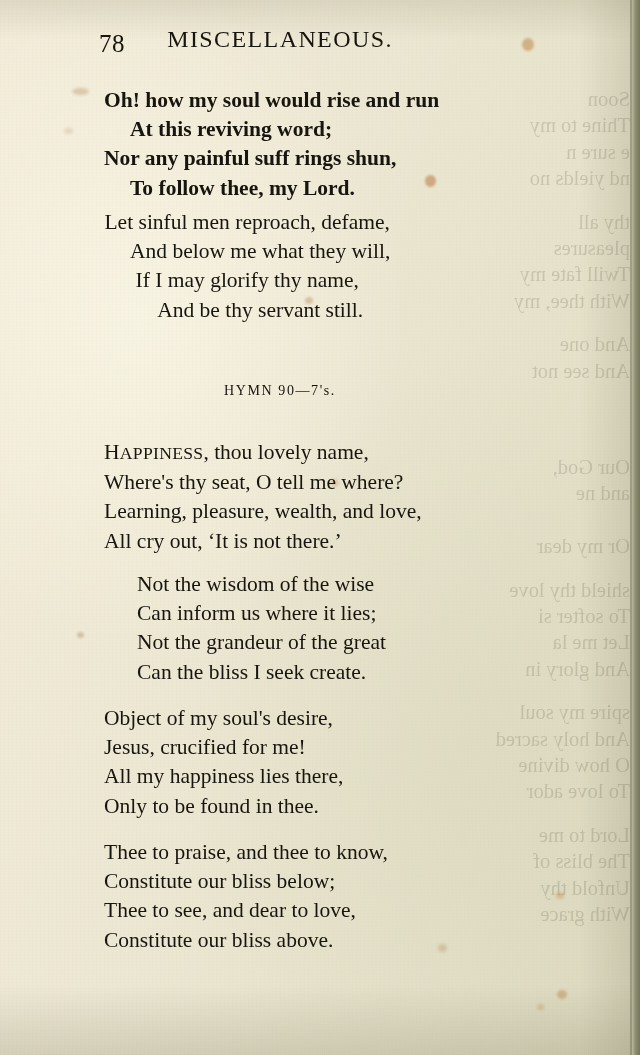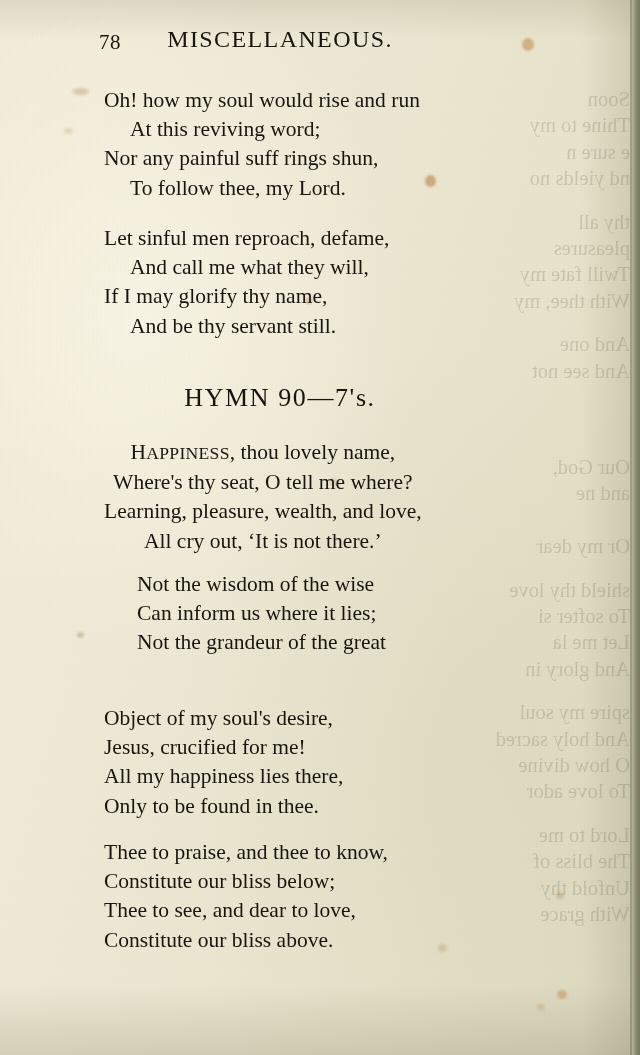--- a/index.html
+++ b/index.html
@@ -107,21 +107,21 @@
     position: absolute;
     top: 26px;
     left: 0;
     width: 560px;
     height: 30px;
   }
   .folio {
     position: absolute;
     left: 99px;
     top: 4px;
-    font-size: 21px;
+    font-size: 25px;
     letter-spacing: 0.5px;
   }
   .head-title {
     position: absolute;
     left: 0;
     top: 0;
     width: 560px;
     text-align: center;
     font-size: 24px;
     letter-spacing: 1.4px;
@@ -135,21 +135,21 @@
     white-space: nowrap;
   }
   .stanza .ln { display: block; }
   .stanza .ln.ind { padding-left: 26px; }
 
   .hymn-title {
     position: absolute;
     left: 0;
     width: 560px;
     text-align: center;
-    font-size: 26px;
+    font-size: 14px;
     letter-spacing: 1.6px;
   }
 
   .smallcaps {
     font-size: 17.6px;
     letter-spacing: 0.3px;
   }
   .smallcaps .initial { font-size: 21.5px; }
 </style>
 </head>
@@ -221,47 +221,48 @@
   <div class="gutter"></div>
   <div class="gutter-line"></div>
 
   <div id="content">
 
     <div class="running-head">
       <span class="folio">78</span>
       <span class="head-title">MISCELLANEOUS.</span>
     </div>
 
-    <div class="stanza" style="top:86px;">
+    <div class="stanza" style="top:86px;font-weight:bold;">
       <span class="ln">Oh! how my soul would rise and run</span>
       <span class="ln ind">At this reviving word;</span>
       <span class="ln">Nor any painful suff rings shun,</span>
       <span class="ln ind">To follow thee, my Lord.</span>
     </div>
 
-    <div class="stanza" style="top:224px;">
+    <div class="stanza" style="top:208px;text-align:center;">
       <span class="ln">Let sinful men reproach, defame,</span>
-      <span class="ln ind">And call me what they will,</span>
+      <span class="ln ind">And below me what they will,</span>
       <span class="ln">If I may glorify thy name,</span>
       <span class="ln ind">And be thy servant still.</span>
     </div>
 
     <div class="hymn-title" style="top:383px;">HYMN 90—7's.</div>
 
-    <div class="stanza" style="top:438px;text-align:center;">
+    <div class="stanza" style="top:438px;">
       <span class="ln"><span class="smallcaps"><span class="initial">H</span><span>APPINESS</span></span><span>, thou lovely name,</span></span>
       <span class="ln">Where's thy seat, O tell me where?</span>
       <span class="ln">Learning, pleasure, wealth, and love,</span>
       <span class="ln">All cry out, ‘It is not there.’</span>
     </div>
 
     <div class="stanza" style="top:570px;margin-left:33px;">
       <span class="ln">Not the wisdom of the wise</span>
       <span class="ln">Can inform us where it lies;</span>
       <span class="ln">Not the grandeur of the great</span>
+      <span class="ln">Can the bliss I seek create.</span>
     </div>
 
     <div class="stanza" style="top:704px;">
       <span class="ln">Object of my soul's desire,</span>
       <span class="ln">Jesus, crucified for me!</span>
       <span class="ln">All my happiness lies there,</span>
       <span class="ln">Only to be found in thee.</span>
     </div>
 
     <div class="stanza" style="top:838px;">

